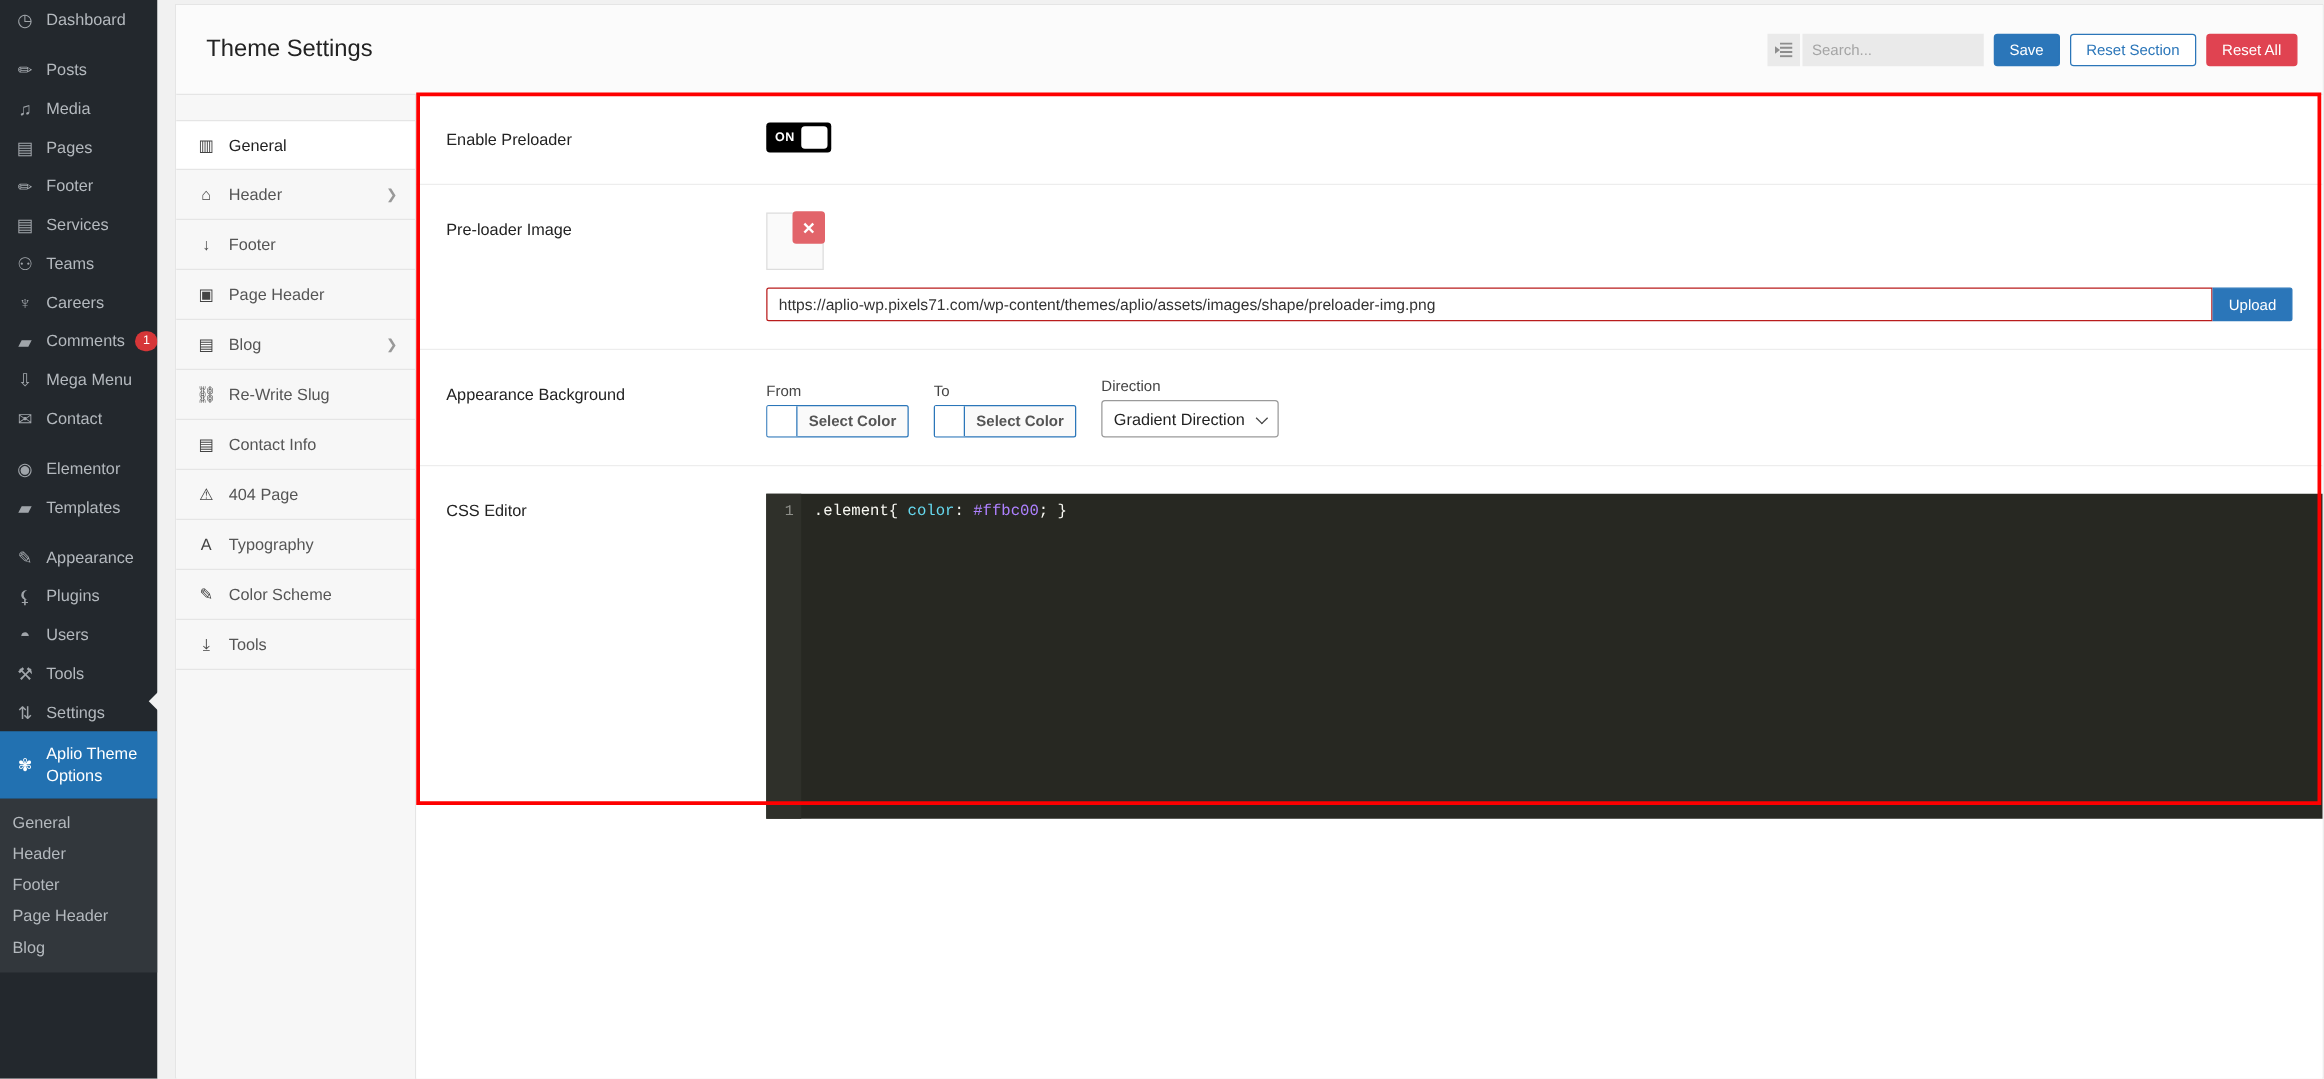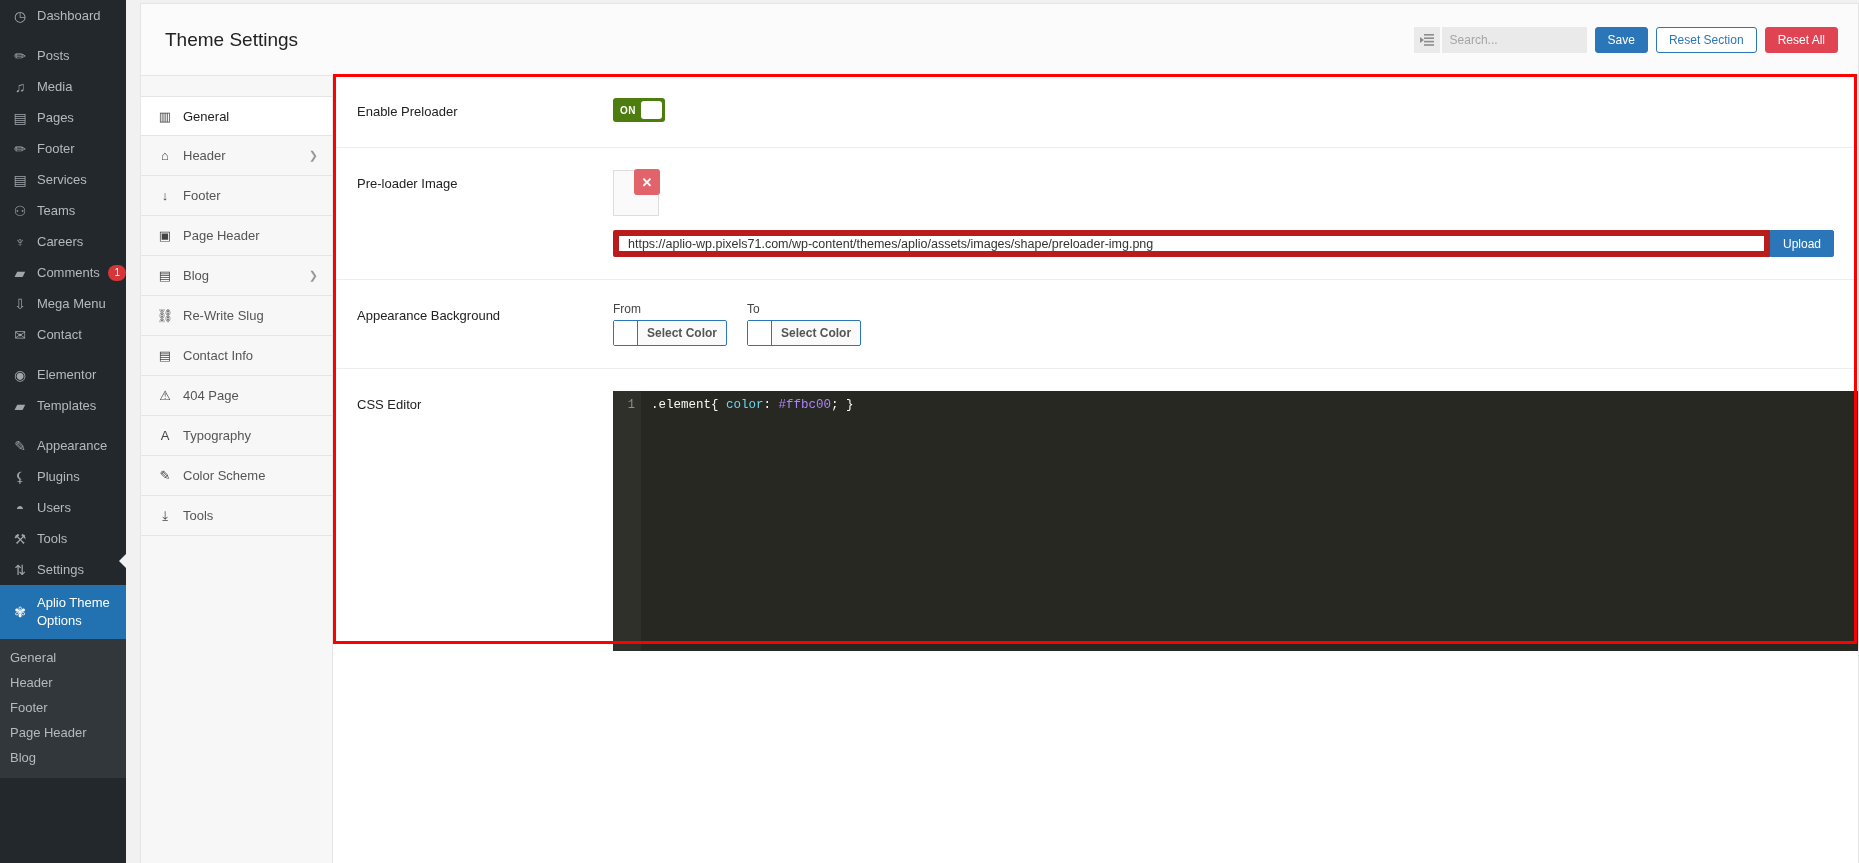--- a/index.html
+++ b/index.html
@@ -141,21 +141,21 @@
     min-height: 72px;
   }
   .field-label {
     width: 256px; flex: 0 0 256px;
     font-size: 13px; color: #222; padding-top: 6px;
   }
   .field-ctl { flex: 1; }
 
   
   .toggle {
-    width: 52px; height: 24px; background: #4d7c0f;
+    width: 52px; height: 24px; background: #000000;
     border-radius: 3px; display: inline-flex;
     align-items: center; position: relative;
   }
   .toggle .on-text {
     color: #fff; font-size: 10px; font-weight: bold;
     margin-left: 7px; letter-spacing: .4px;
   }
   .toggle .knob {
     position: absolute; right: 3px; top: 3px;
     width: 21px; height: 18px; background: #fff; border-radius: 3px;
@@ -182,21 +182,21 @@
   }
   .remove-x {
     position: absolute; right: -2px; top: -2px;
     width: 26px; height: 26px; background: #e2646a;
     color: #fff; border-radius: 3px; font-size: 13px;
     display: flex; align-items: center; justify-content: center;
     cursor: pointer; font-weight: bold;
   }
   .url-row { display: flex; margin-top: 14px; }
   .url-input {
-    flex: 1; height: 27px; border: 6px solid #b91c1c;
+    flex: 1; height: 27px; border: 1px solid #b91c1c;
     padding: 0 9px; font-size: 12.5px; color: #333;
     background: #fff; border-radius: 2px 0 0 2px;
     font-family: "Liberation Sans", sans-serif;
   }
   .upload-btn {
     width: 64px; height: 27px; background: #2b76b9; color: #fff;
     font-size: 12px; border: 1px solid #2b76b9;
     border-radius: 0 2px 2px 0; cursor: pointer;
     display: inline-flex; align-items: center; justify-content: center;
   }
@@ -440,20 +440,26 @@
                     <span class="color-text">Select Color</span>
                   </div>
                 </div>
                 <div class="color-col">
                   <div class="cl-lbl">To</div>
                   <div class="color-field">
                     <span class="color-swatch"></span>
                     <span class="color-text">Select Color</span>
                   </div>
                 </div>
+                <div class="color-col">
+                  <div class="cl-lbl">Direction</div>
+                  <div class="sel wide">
+                    <span>Gradient Direction</span>
+                  </div>
+                </div>
               </div>
             </div>
           </div>
 
           <div class="field-row row-css">
             <div class="field-label">CSS Editor</div>
             <div class="field-ctl">
               <div class="css-editor">
                 <div class="gutter">1</div>
                 <div class="code-area">

